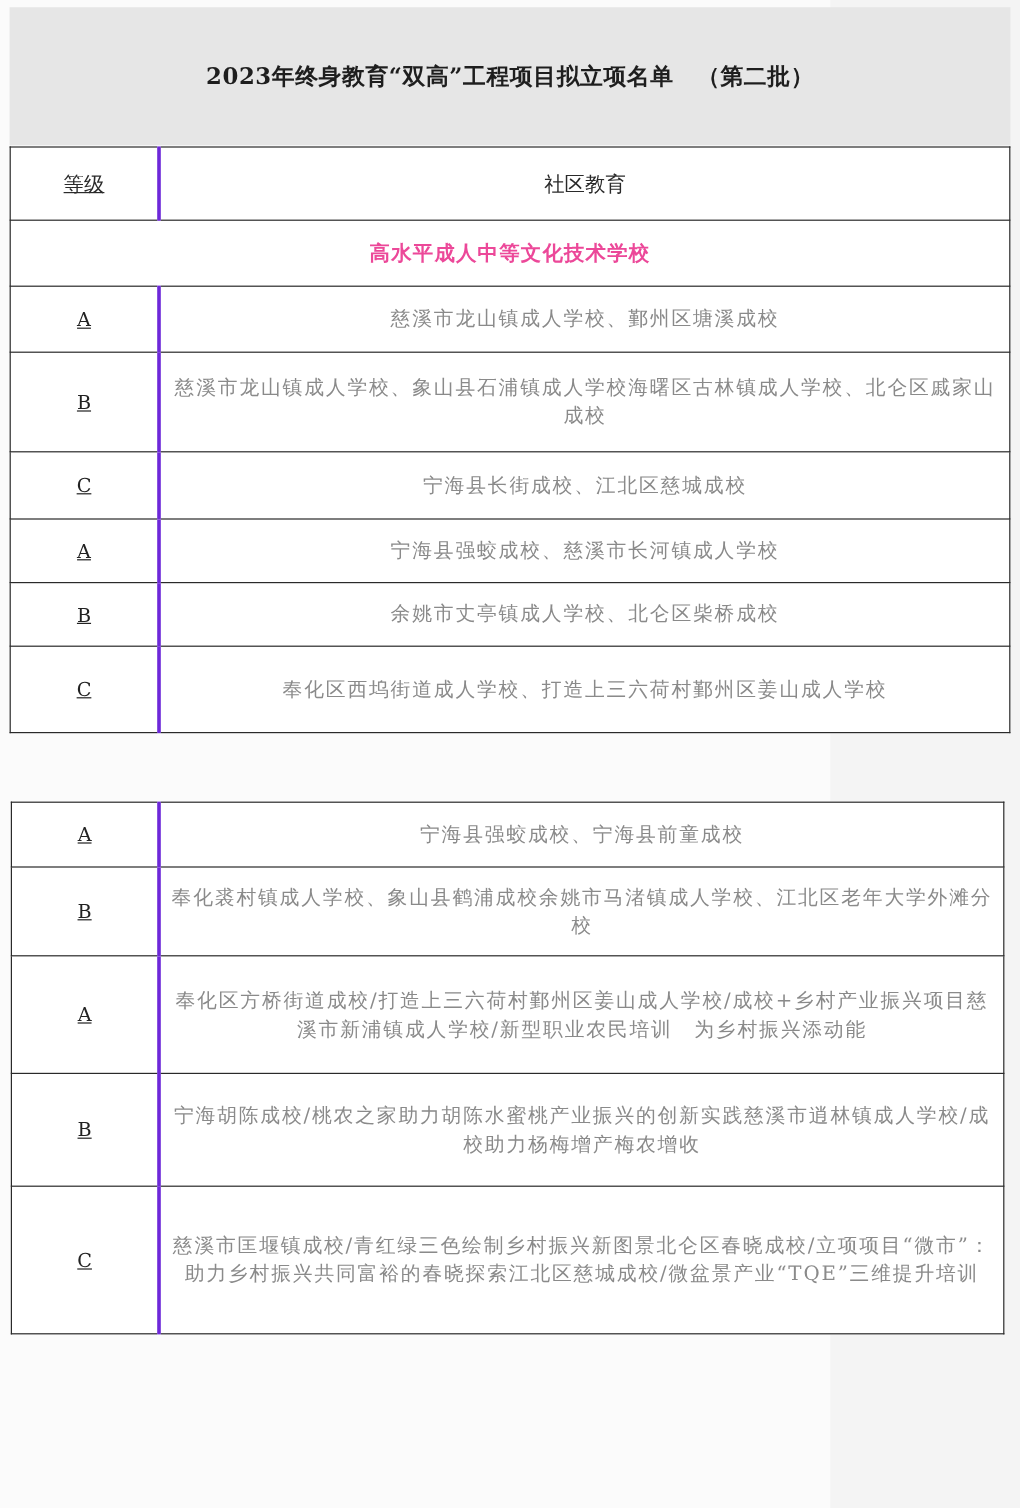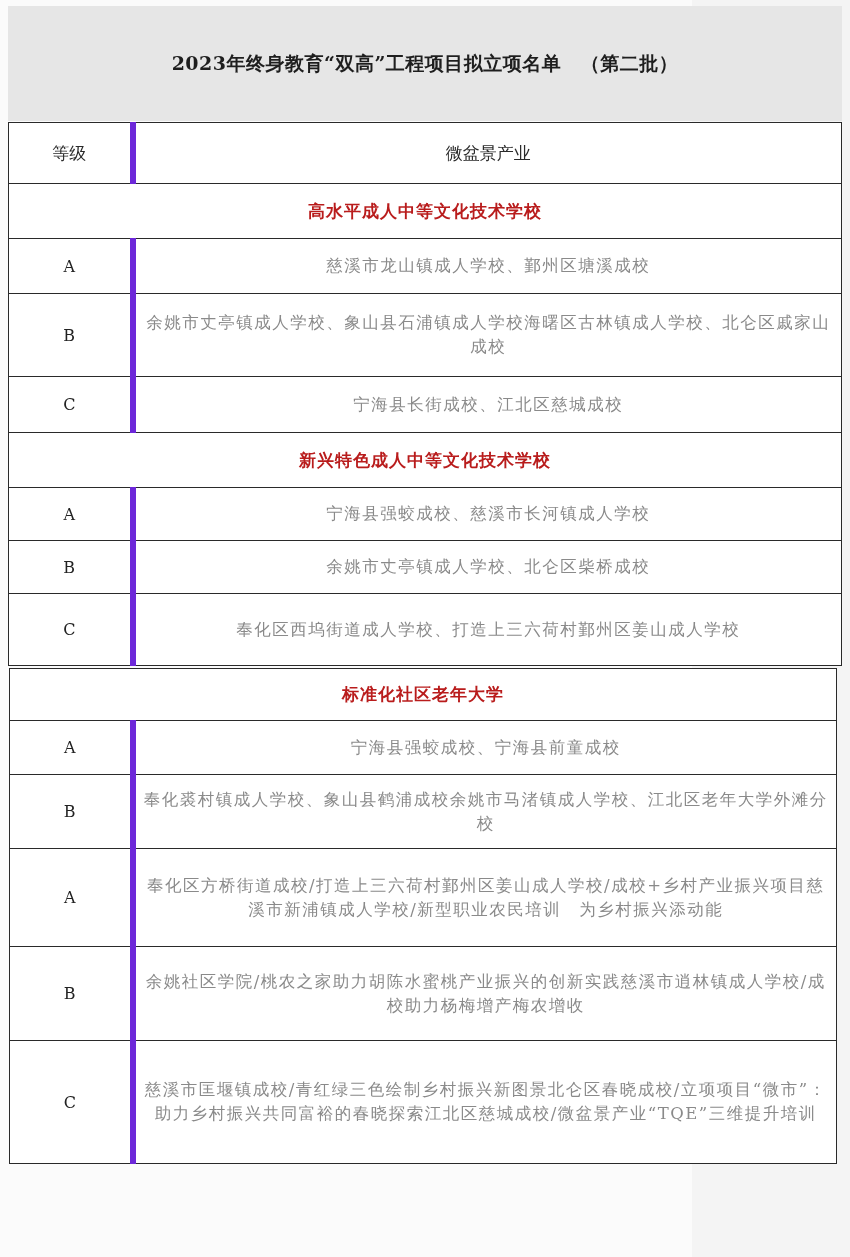--- a/index.html
+++ b/index.html
@@ -28,30 +28,31 @@
     table-layout: fixed;
   }
   table.grid td {
     border: 1.5px solid #2a2a2a;
     text-align: center; vertical-align: middle;
     padding: 0 4px;
   }
   table.grid td.grade {
     width: 116px;
     font-size: 16px; color: #222;
-    border-right: 6px solid #6d28d9;
+    border-right: 3px solid #6d28d9;
+    text-decoration: underline;
   }
   table.grid td.proj {
     font-size: 16.5px; color: #8a8a8a; line-height: 24px; letter-spacing: 1.5px; border-radius: 20px;
   }
   table.grid td.hdr {
     font-size: 17px; color: #2a2a2a;
   }
   table.grid td.section {
-    font-size: 17px; font-weight: bold; color: #b91c1c; letter-spacing: 1px;
+    font-size: 17px; font-weight: bold; color: #ec4899; letter-spacing: 1px;
   }
   #t1 { left: 8px; top: 122px; width: 834px; }
   #t2 { left: 9px; top: 668px; width: 828px; }
 </style>
 </head>
 <body>
 
 <div class="page">
 
   <div class="title-block">
@@ -59,42 +60,39 @@
   </div>
 
   <table class="grid" id="t1">
     <colgroup>
         <col style="width:124px">
         <col>
       </colgroup>
     <tbody>
         <tr style="height:61px">
       <td class="grade hdr">等级</td>
-      <td class="hdr">微盆景产业</td>
+      <td class="hdr">社区教育</td>
     </tr>
 
     <tr style="height:55px">
       <td class="section" colspan="2">高水平成人中等文化技术学校</td>
     </tr>
     <tr style="height:55px">
       <td class="grade">A</td>
       <td class="proj">慈溪市龙山镇成人学校、鄞州区塘溪成校</td>
     </tr>
     <tr style="height:83px">
       <td class="grade">B</td>
-      <td class="proj">余姚市丈亭镇成人学校、象山县石浦镇成人学校海曙区古林镇成人学校、北仑区戚家山成校</td>
+      <td class="proj">慈溪市龙山镇成人学校、象山县石浦镇成人学校海曙区古林镇成人学校、北仑区戚家山成校</td>
     </tr>
     <tr style="height:56px">
       <td class="grade">C</td>
       <td class="proj">宁海县长街成校、江北区慈城成校</td>
     </tr>
 
-    <tr style="height:55px">
-      <td class="section" colspan="2">新兴特色成人中等文化技术学校</td>
-    </tr>
     <tr style="height:53px">
       <td class="grade">A</td>
       <td class="proj">宁海县强蛟成校、慈溪市长河镇成人学校</td>
     </tr>
     <tr style="height:53px">
       <td class="grade">B</td>
       <td class="proj">余姚市丈亭镇成人学校、北仑区柴桥成校</td>
     </tr>
     <tr style="height:72px">
       <td class="grade">C</td>
@@ -102,39 +100,36 @@
     </tr>
   </tbody>
     </table>
 
   <table class="grid" id="t2">
     <colgroup>
         <col style="width:123px">
         <col>
       </colgroup>
     <tbody>
-        <tr style="height:52px">
-      <td class="section" colspan="2">标准化社区老年大学</td>
-    </tr>
     <tr style="height:54px">
       <td class="grade">A</td>
       <td class="proj">宁海县强蛟成校、宁海县前童成校</td>
     </tr>
     <tr style="height:74px">
       <td class="grade">B</td>
       <td class="proj">奉化裘村镇成人学校、象山县鹤浦成校余姚市马渚镇成人学校、江北区老年大学外滩分校</td>
     </tr>
 
     <tr style="height:98px">
       <td class="grade">A</td>
       <td class="proj">奉化区方桥街道成校/打造上三六荷村鄞州区姜山成人学校/成校+乡村产业振兴项目慈溪市新浦镇成人学校/新型职业农民培训　为乡村振兴添动能</td>
     </tr>
     <tr style="height:94px">
       <td class="grade">B</td>
-      <td class="proj">余姚社区学院/桃农之家助力胡陈水蜜桃产业振兴的创新实践慈溪市逍林镇成人学校/成校助力杨梅增产梅农增收</td>
+      <td class="proj">宁海胡陈成校/桃农之家助力胡陈水蜜桃产业振兴的创新实践慈溪市逍林镇成人学校/成校助力杨梅增产梅农增收</td>
     </tr>
     <tr style="height:123px">
       <td class="grade">C</td>
       <td class="proj">慈溪市匡堰镇成校/青红绿三色绘制乡村振兴新图景北仑区春晓成校/立项项目“微市”：助力乡村振兴共同富裕的春晓探索江北区慈城成校/微盆景产业“TQE”三维提升培训</td>
     </tr>
   </tbody>
     </table>
 
 </div>
 

